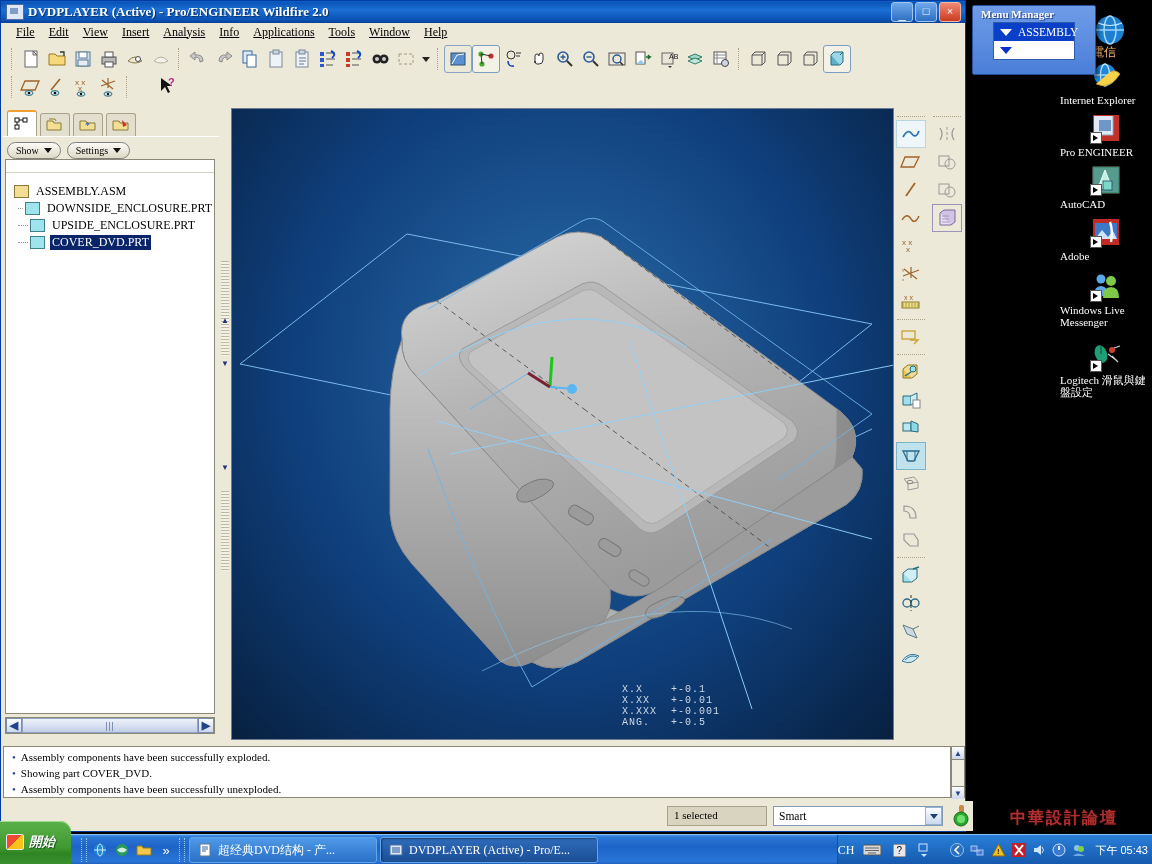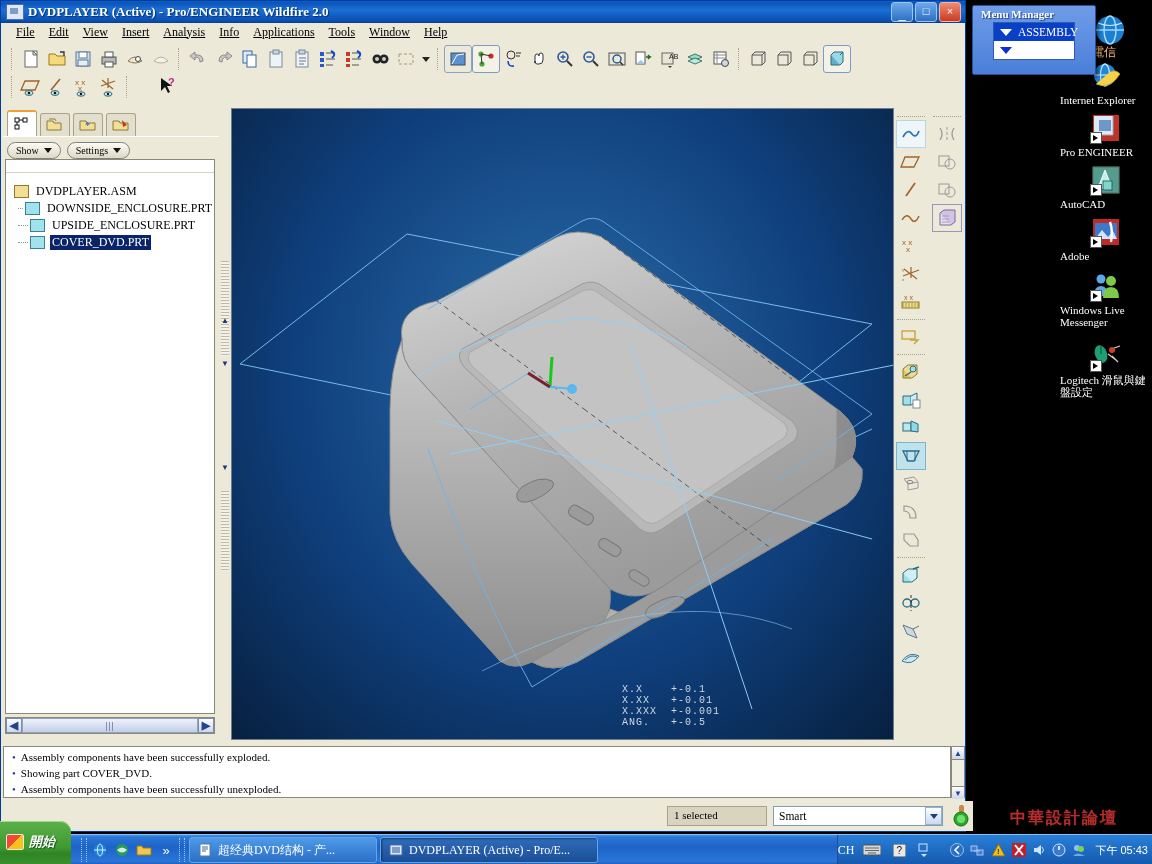--- a/index.html
+++ b/index.html
@@ -565,21 +565,21 @@
         <span class="caret-dn"></span>
       </div>
     </div>
 
     <div id="tree-body">
       <div id="tree-head"></div>
       <div style="height:10px"></div>
 
       <div class="tnode root">
         <span class="ficon"></span>
-        <span class="tlabel">DVDPLAYER.ASM</span>
+        <span class="tlabel">ASSEMBLY.ASM</span>
       </div>
       <div class="tnode child">
         <span style="width:10px;border-top:1px dotted #999;margin-right:2px;margin-left:-12px"></span>
         <span class="ficon"></span>
         <span class="tlabel">DOWNSIDE_ENCLOSURE.PRT</span>
       </div>
       <div class="tnode child">
         <span style="width:10px;border-top:1px dotted #999;margin-right:2px;margin-left:-12px"></span>
         <span class="ficon"></span>
         <span class="tlabel">UPSIDE_ENCLOSURE.PRT</span>

